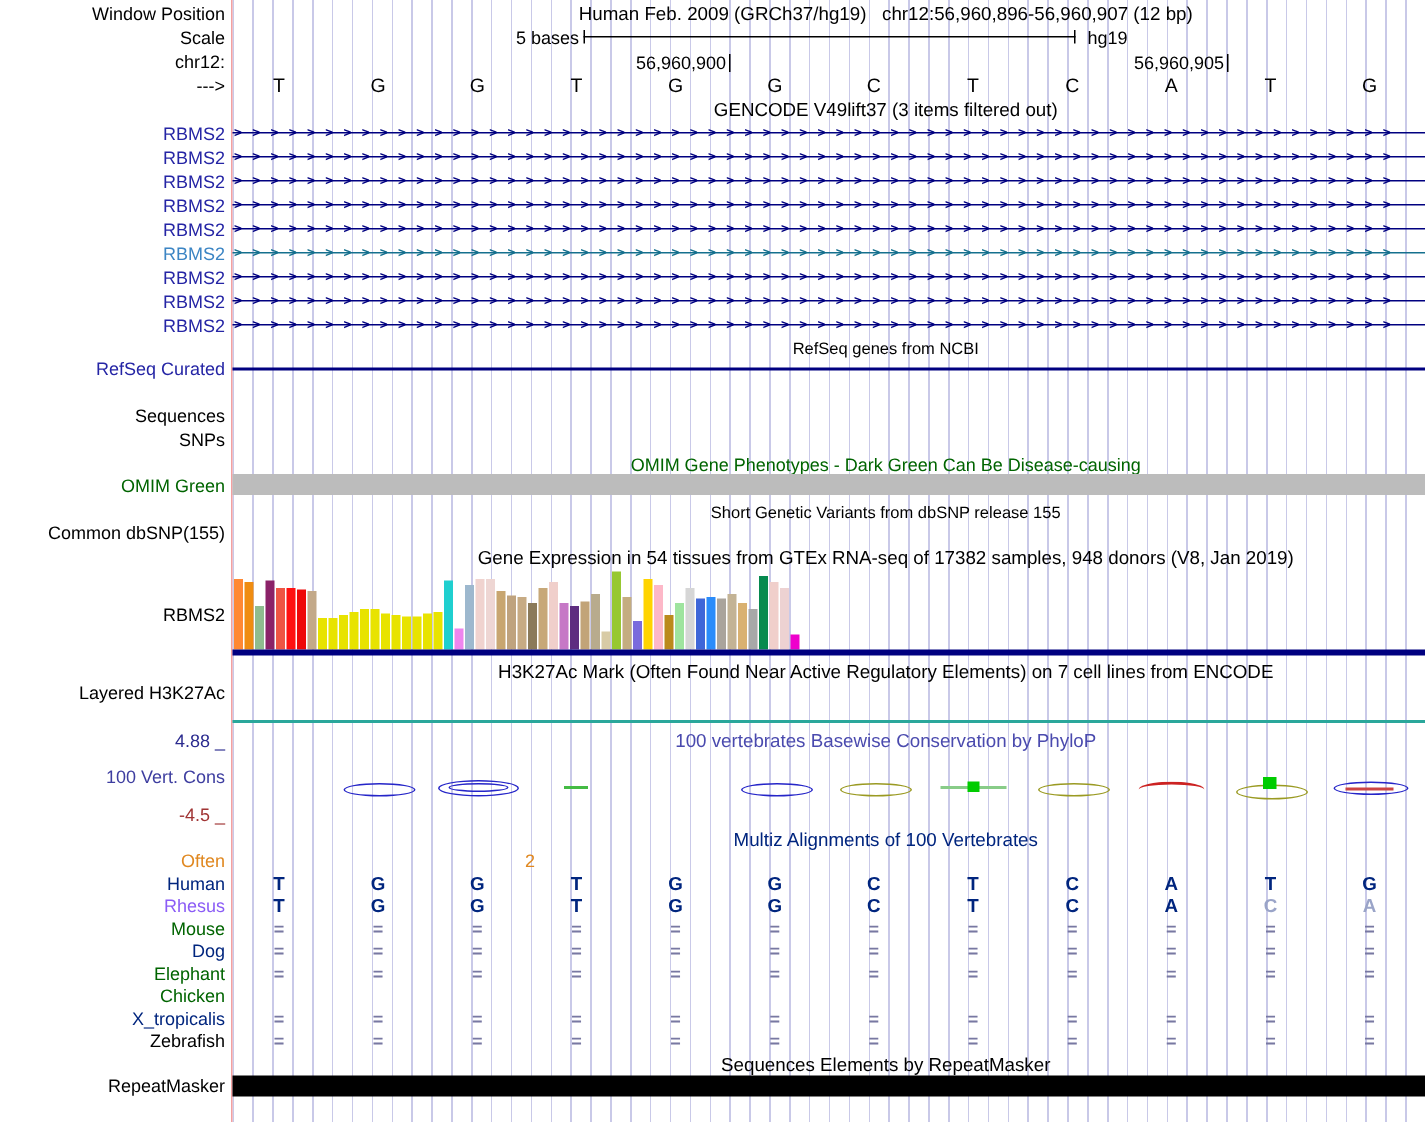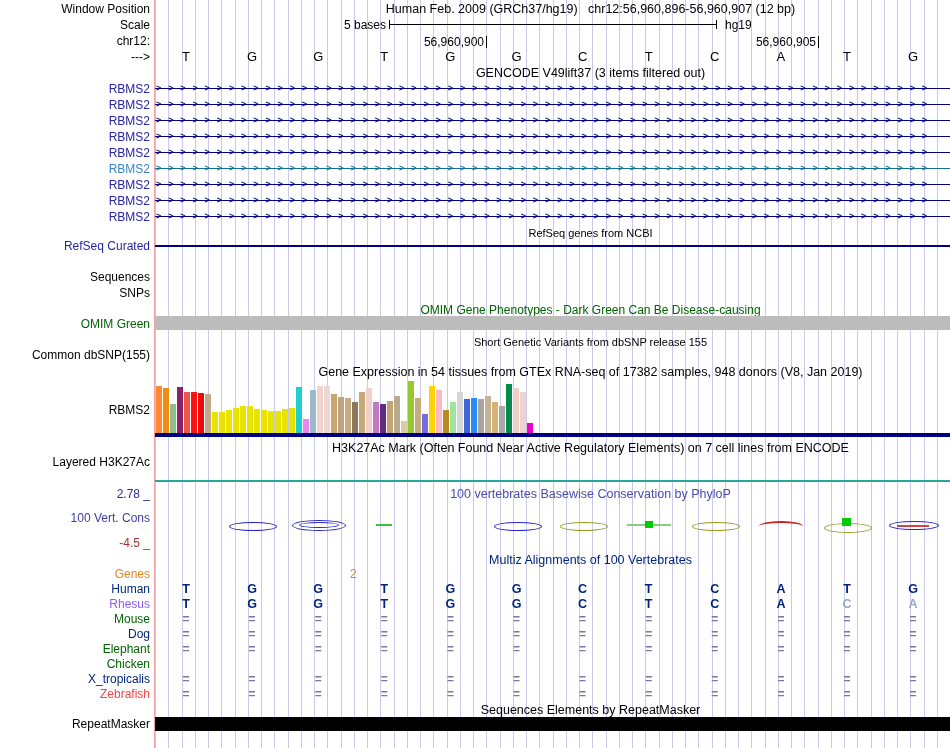--- a/index.html
+++ b/index.html
@@ -188,21 +188,21 @@
       <div class="bar" style="left: 513px; top: 388px; height: 45px; background: rgb(240, 207, 203);"></div>
       <div class="bar" style="left: 520px; top: 392px; height: 41px; background: rgb(237, 210, 210);"></div>
       <div class="bar" style="left: 527px; top: 423px; height: 10px; background: rgb(238, 0, 204);"></div>
     </div>
   <div class="hline" style="top:433px;height:4px;background:#000080"></div>
 
   <div class="title" style="top:441px">H3K27Ac Mark (Often Found Near Active Regulatory Elements) on 7 cell lines from ENCODE</div>
   <div class="lbl" style="top:455px">Layered H3K27Ac</div>
   <div class="hline" style="top:480px;height:2px;background:#2aa79b"></div>
 
-  <div class="lbl" style="top:487px;color:#2b2b8f">2.78 _</div>
+  <div class="lbl" style="top:487px;color:#2b2b8f">4.88 _</div>
   <div class="title" style="top:487px;color:#4a4aae">100 vertebrates Basewise Conservation by PhyloP</div>
   <div class="lbl" style="top:511px;color:#3e3ea0">100 Vert. Cons</div>
   <div class="lbl" style="top:536px;color:#a03434">-4.5 _</div>
   <div id="phylop-glyphs">
       <div class="lens" style="left: 229.1px; top: 522px; width: 46px; height: 7px; border: 1px solid rgb(37, 37, 200);"></div>
       <div class="lens" style="left: 292.2px; top: 520px; width: 52px; height: 9px; border: 1px solid rgb(37, 37, 200);"></div>
       <div class="lens" style="left: 299.2px; top: 522px; width: 38px; height: 4px; border: 1px solid rgb(37, 37, 200);"></div>
       <div class="sq" style="left: 376.3px; top: 524px; width: 16px; height: 2px; background: rgb(68, 187, 68);"></div>
       <div class="lens" style="left: 493.5px; top: 522px; width: 46px; height: 7px; border: 1px solid rgb(37, 37, 200);"></div>
       <div class="lens" style="left: 559.6px; top: 522px; width: 46px; height: 7px; border: 1px solid rgb(154, 154, 34);"></div>
@@ -210,21 +210,21 @@
       <div class="sq" style="left: 644.7px; top: 521px; width: 8px; height: 7px; background: rgb(0, 204, 0);"></div>
       <div class="lens" style="left: 691.8px; top: 522px; width: 46px; height: 7px; border: 1px solid rgb(154, 154, 34);"></div>
       <div class="sq" style="left: 758.9px; top: 521px; width: 44px; height: 9px; border-top: 2px solid rgb(204, 34, 34); border-radius: 50% 50% 0px 0px;"></div>
       <div class="lens" style="left: 824px; top: 523px; width: 46px; height: 8px; border: 1px solid rgb(154, 154, 34);"></div>
       <div class="sq" style="left: 842px; top: 518px; width: 9px; height: 8px; background: rgb(0, 204, 0);"></div>
       <div class="lens" style="left: 889.1px; top: 521px; width: 48px; height: 7px; border: 1px solid rgb(37, 37, 200);"></div>
       <div class="sq" style="left: 897.1px; top: 525px; width: 32px; height: 2px; background: rgb(204, 68, 68);"></div>
     </div>
 
   <div class="title" style="top:553px;color:#00257e">Multiz Alignments of 100 Vertebrates</div>
-  <div class="lbl" style="top:567px;color:#e08820">Genes</div>
+  <div class="lbl" style="top:567px;color:#e08820">Often</div>
   <div id="gap-annotation" class="cell" style="top: 567px; font-size: 12px; color: rgb(224, 136, 32); left: 320.3px;">2</div>
   <div id="multiz-rows">
       <div>
         <div class="lbl" style="top: 582px; color: rgb(0, 37, 126);">Human</div>
         <div class="cell mz-letter" style="left: 153px; top: 582px; color: rgb(0, 37, 126);">T</div>
         <div class="cell mz-letter" style="left: 219.1px; top: 582px; color: rgb(0, 37, 126);">G</div>
         <div class="cell mz-letter" style="left: 285.2px; top: 582px; color: rgb(0, 37, 126);">G</div>
         <div class="cell mz-letter" style="left: 351.3px; top: 582px; color: rgb(0, 37, 126);">T</div>
         <div class="cell mz-letter" style="left: 417.4px; top: 582px; color: rgb(0, 37, 126);">G</div>
         <div class="cell mz-letter" style="left: 483.5px; top: 582px; color: rgb(0, 37, 126);">G</div>
@@ -307,21 +307,21 @@
         <div class="cell mz-eq" style="left: 417.4px; top: 672px;">=</div>
         <div class="cell mz-eq" style="left: 483.5px; top: 672px;">=</div>
         <div class="cell mz-eq" style="left: 549.6px; top: 672px;">=</div>
         <div class="cell mz-eq" style="left: 615.7px; top: 672px;">=</div>
         <div class="cell mz-eq" style="left: 681.8px; top: 672px;">=</div>
         <div class="cell mz-eq" style="left: 747.9px; top: 672px;">=</div>
         <div class="cell mz-eq" style="left: 814px; top: 672px;">=</div>
         <div class="cell mz-eq" style="left: 880.1px; top: 672px;">=</div>
       </div>
       <div>
-        <div class="lbl" style="top: 687px; color: #ef4444;">Zebrafish</div>
+        <div class="lbl" style="top: 687px; color: #000000;">Zebrafish</div>
         <div class="cell mz-eq" style="left: 153px; top: 687px;">=</div>
         <div class="cell mz-eq" style="left: 219.1px; top: 687px;">=</div>
         <div class="cell mz-eq" style="left: 285.2px; top: 687px;">=</div>
         <div class="cell mz-eq" style="left: 351.3px; top: 687px;">=</div>
         <div class="cell mz-eq" style="left: 417.4px; top: 687px;">=</div>
         <div class="cell mz-eq" style="left: 483.5px; top: 687px;">=</div>
         <div class="cell mz-eq" style="left: 549.6px; top: 687px;">=</div>
         <div class="cell mz-eq" style="left: 615.7px; top: 687px;">=</div>
         <div class="cell mz-eq" style="left: 681.8px; top: 687px;">=</div>
         <div class="cell mz-eq" style="left: 747.9px; top: 687px;">=</div>

